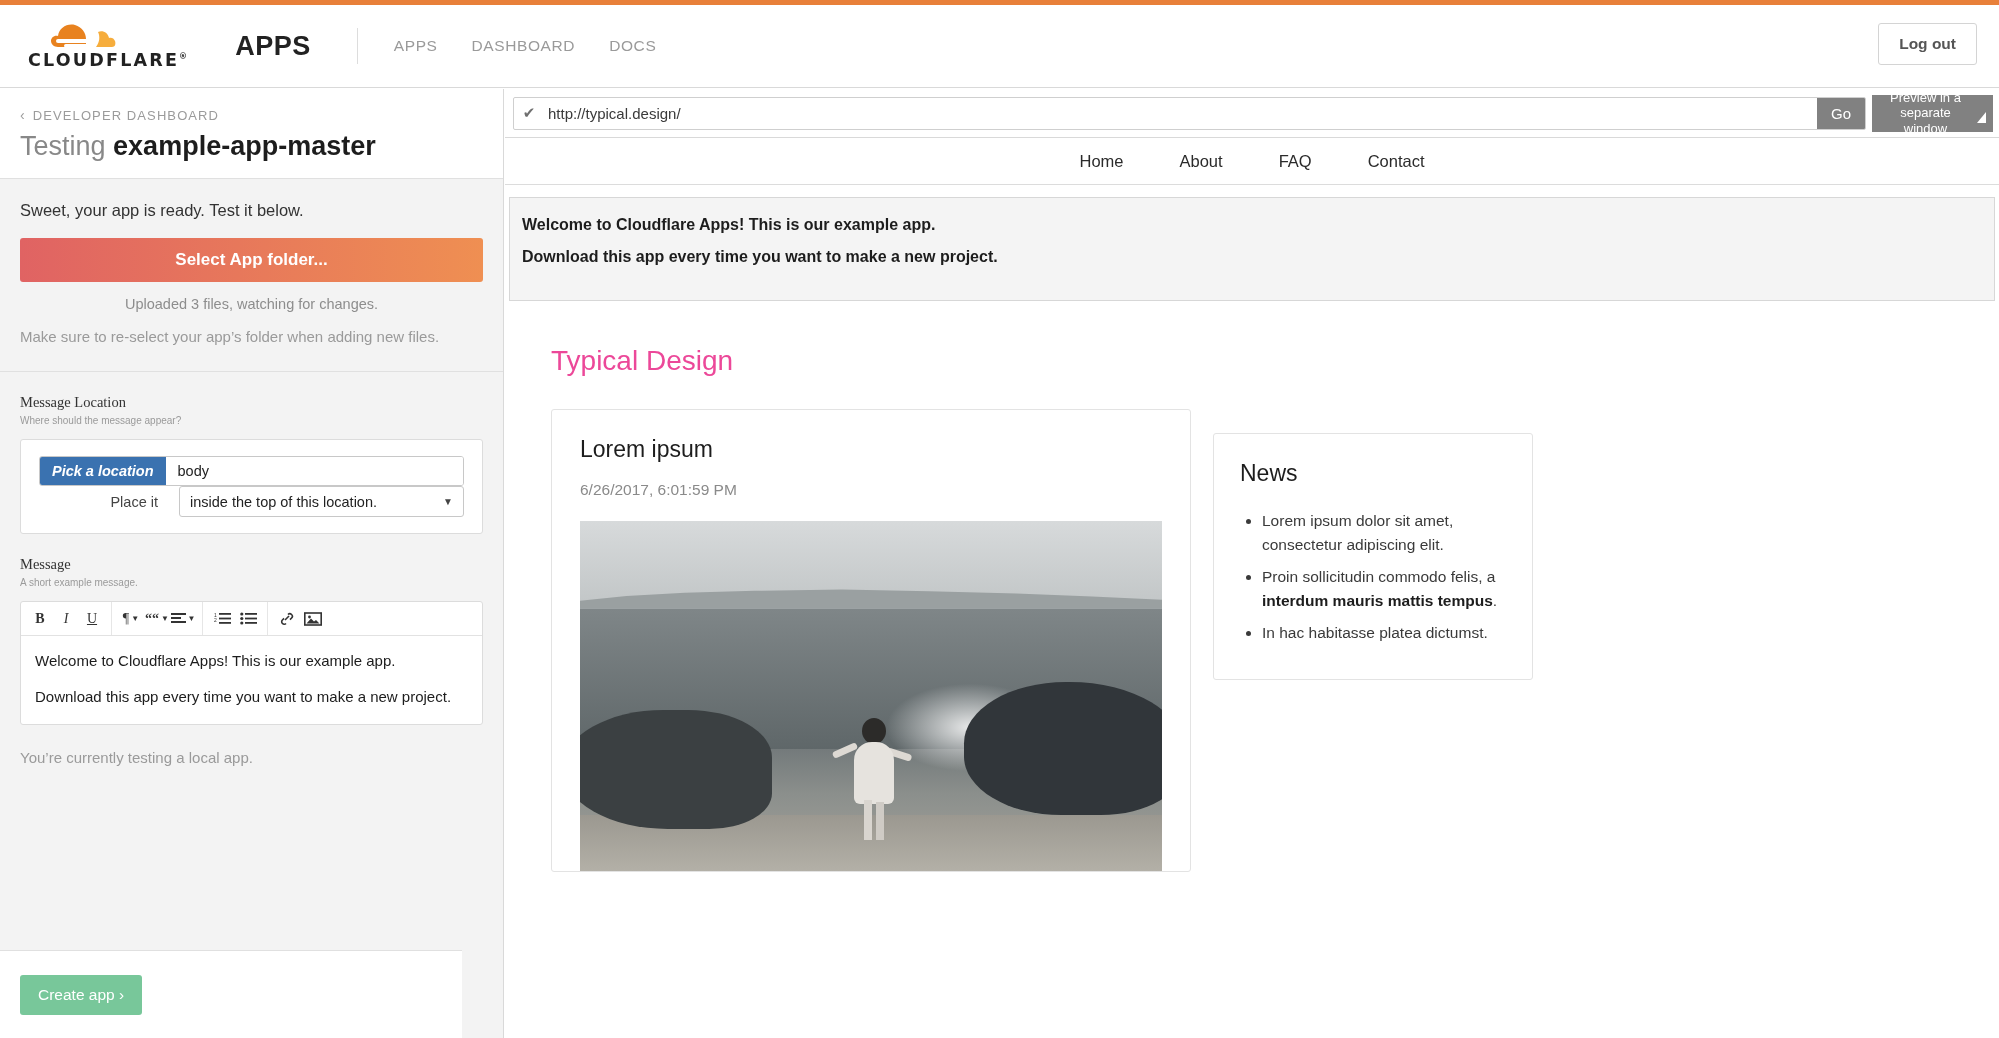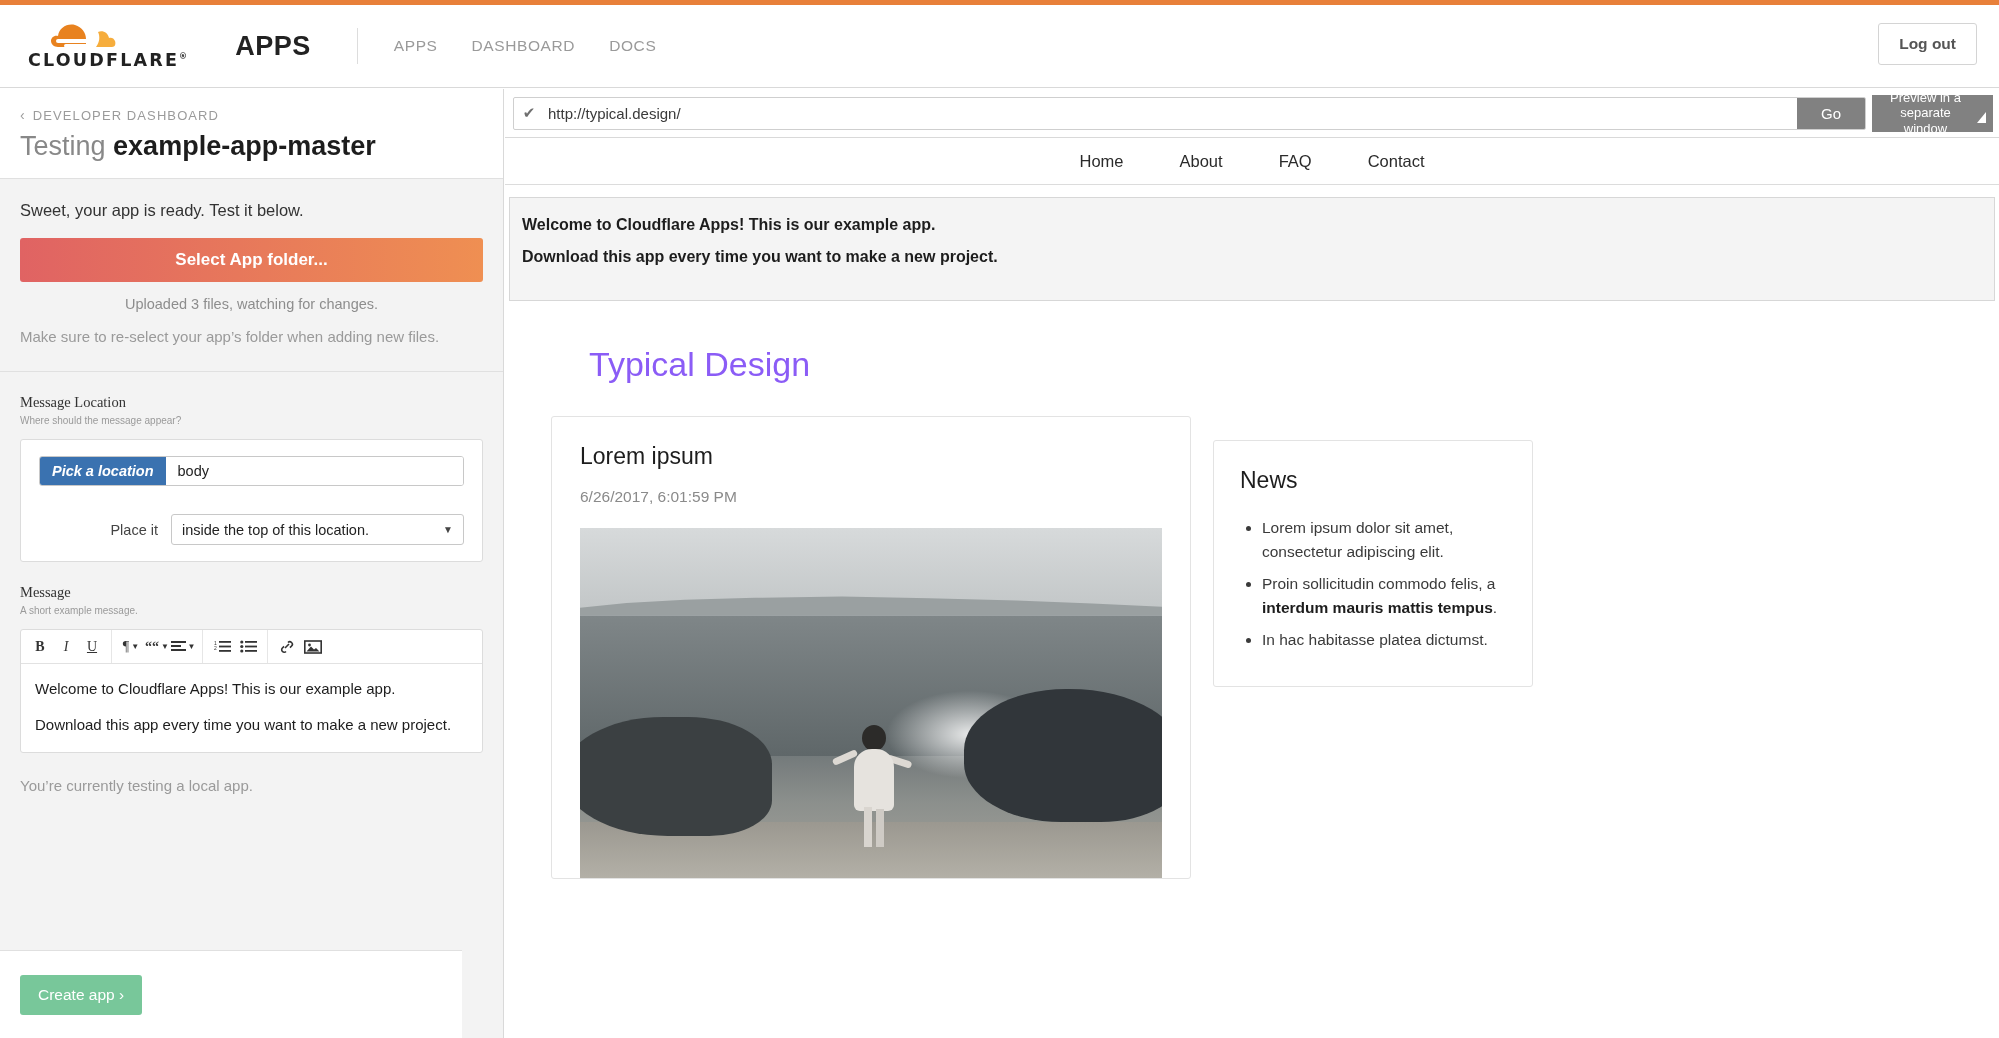--- a/index.html
+++ b/index.html
@@ -95,21 +95,21 @@
   }
   .pick-loc-btn {
     background: #3a72b0; color: #fff; font-size: 14.5px; font-weight: bold;
     border: none; padding: 0 12px; cursor: pointer; white-space: nowrap; font-style: italic;
   }
   .loc-value {
     flex: 1; border: none; outline: none; font-size: 14.5px;
     padding-left: 12px; color: #222; background: #fff;
     font-family: "Liberation Sans", sans-serif;
   }
-  .place-row { display: flex; align-items: center; margin-top: 28px; }
+  .place-row { display: flex; align-items: center; margin-top: 0; gap: 8px; }
   .place-label { font-size: 14.5px; color: #444; width: 132px; text-align: right; padding-right: 13px; }
   .place-select {
     flex: 1; height: 31px; border: 1px solid #c8c8c8; border-radius: 3px;
     background: #fff; font-size: 14.5px; color: #222; padding: 0 10px;
     display: flex; align-items: center; justify-content: space-between;
     cursor: pointer;
   }
   .caret { font-size: 10px; color: #444; }
 
   .msg-group { margin-top: 22px; }
@@ -162,21 +162,21 @@
     flex: 1; display: flex; align-items: center; height: 33px;
     border: 1px solid #cfcfcf; border-radius: 2px; background: #fff;
     margin-right: 6px; overflow: hidden;
   }
   .check-icon { width: 30px; display: flex; justify-content: center; color: #6f6f6f; font-size: 15px; }
   .url-text {
     flex: 1; border: none; outline: none; font-size: 15px; color: #3a3a3a;
     font-family: "Liberation Sans", sans-serif; padding: 0 4px;
   }
   .go-btn {
-    background: #818181; color: #fff; border: none; width: 68px;
+    background: #818181; color: #fff; border: none; width: 48px;
     align-self: stretch; font-size: 15px; cursor: pointer;
   }
   .preview-sep-btn {
     width: 121px; height: 37px; background: #818181; color: #fff;
     border: none; font-size: 13px; line-height: 1.2; cursor: pointer;
     display: flex; align-items: center; justify-content: center;
     position: relative; padding: 0 20px 0 6px; text-align: center;
     margin-right: 6px;
   }
   .preview-sep-btn .tri {
@@ -199,21 +199,21 @@
 
   
   .injected {
     margin: 12px 4px 0 4px; border: 1px solid #d7d7d7; background: #f4f4f4;
     padding: 18px 12px 20px 12px; height: 104px;
   }
   .injected p { font-size: 16px; color: #1d1d1d; font-weight: bold; }
   .injected p + p { margin-top: 14px; }
 
   .site-body { padding: 44px 46px 0 46px; }
-  .site-h1 { font-size: 34px; color: #8b5cf6; font-weight: 400; margin-left: 38px; }
+  .site-h1 { font-size: 28px; color: #ec4899; font-weight: 400; }
   .cards { display: flex; gap: 22px; margin-top: 32px; }
   .card-main {
     flex: 1; background: #fff; border: 1px solid #e3e3e3; border-radius: 3px;
     padding: 26px 28px 0 28px; max-width: 640px;
   }
   .card-h2 { font-size: 23px; color: #1d1d1d; font-weight: 400; }
   .card-date { margin-top: 18px; font-size: 15.5px; color: #8a8a8a; }
   .photo {
     margin-top: 22px; width: 100%; height: 350px; position: relative; overflow: hidden;
     background: linear-gradient(#cfd2d3 0%, #bfc3c4 24%, #9ea4a6 25%, #7b8284 48%,

